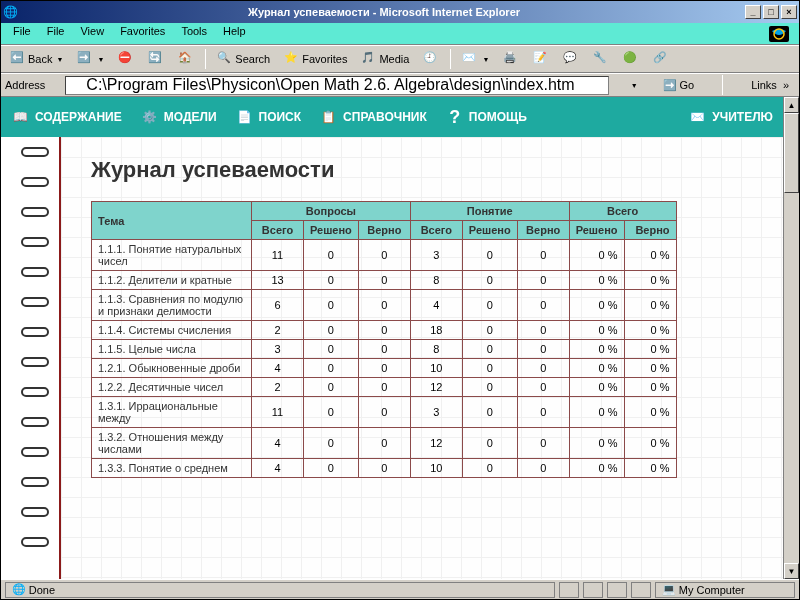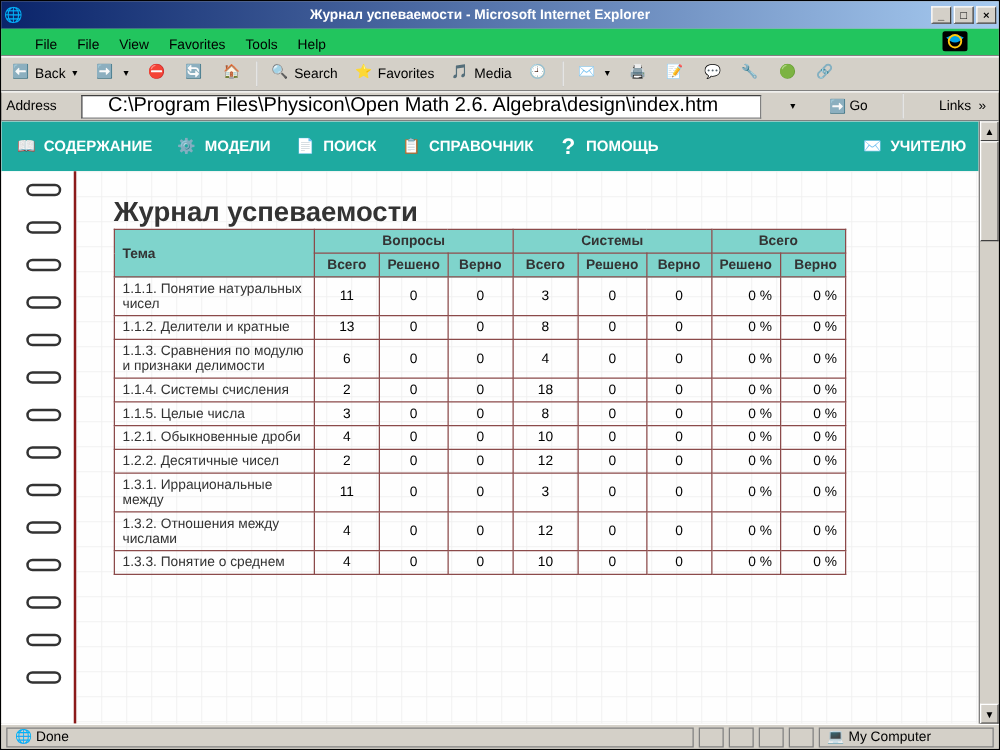--- a/index.html
+++ b/index.html
@@ -3,21 +3,21 @@
 <meta charset="utf-8">
 <style>
   * { box-sizing: border-box; margin: 0; padding: 0; }
   body { font-family: Tahoma, Arial, sans-serif; font-size: 11px; background: #d4d0c8; overflow: hidden; }
   .window { width: 800px; height: 600px; border: 1px solid #000; display: flex; flex-direction: column; background: #d4d0c8; }
   .titlebar { height: 22px; background: linear-gradient(to right, #0a246a, #a6caf0); display: flex; align-items: center; padding: 0 2px; color: #fff; font-weight: bold; }
   .titlebar .ie-icon { width: 16px; height: 16px; margin-right: 4px; display: inline-flex; align-items: center; justify-content: center; font-size: 12px; }
   .titlebar-text { flex: 1; text-align: center; }
   .titlebar-buttons { display: flex; gap: 2px; }
   .titlebar-btn { width: 16px; height: 14px; background: #d4d0c8; border: 1px solid #fff; border-right-color: #404040; border-bottom-color: #404040; font-size: 9px; display: flex; align-items: center; justify-content: center; font-family: Arial; color: #000; cursor: pointer; }
-  .menubar { height: 22px; background: #22c55e; display: flex; align-items: flex-end; padding: 0 19px; border-bottom: 1px solid #808080; }
+  .menubar { height: 22px; background: #5eead4; display: flex; align-items: flex-start; padding: 0 4px; border-bottom: 1px solid #808080; }
   .menu-item { padding: 2px 8px; cursor: pointer; }
   .menubar .logo { margin-left: auto; width: 32px; height: 22px; display: flex; align-items: center; justify-content: center; }
   .toolbar { height: 28px; background: #d4d0c8; display: flex; align-items: center; padding: 0 4px; border-top: 1px solid #fff; border-bottom: 1px solid #808080; gap: 4px; }
   .tbtn { padding: 2px 4px; display: flex; align-items: center; gap: 2px; cursor: pointer; border: 1px solid transparent; }
   .tbtn .icon { width: 16px; height: 16px; display: inline-block; }
   .sep { width: 1px; height: 20px; background: #808080; border-right: 1px solid #fff; margin: 0 2px; }
   .addressbar { height: 24px; display: flex; align-items: center; padding: 0 4px; gap: 20px; border-top: 1px solid #fff; border-bottom: 1px solid #808080; }
   .addressbar input { flex: 1; height: 19px; border: 1px solid #808080; border-top-color: #404040; border-left-color: #404040; padding: 0 4px 0 20px; font-size: 16px; background: #fff; }
   .go-btn, .links-btn { padding: 2px 6px; display: flex; align-items: center; gap: 2px; cursor: pointer; }
   .content-area { flex: 1; display: flex; overflow: hidden; position: relative; }
@@ -26,21 +26,21 @@
   .scroll-arrow { height: 16px; background: #d4d0c8; border: 1px solid #fff; border-right-color: #404040; border-bottom-color: #404040; display: flex; align-items: center; justify-content: center; font-size: 8px; cursor: pointer; }
   .scroll-thumb { position: absolute; top: 16px; left: 0; right: 0; height: 80px; background: #d4d0c8; border: 1px solid #fff; border-right-color: #404040; border-bottom-color: #404040; }
   .navbar-app { height: 40px; background: #1eaaa0; display: flex; align-items: center; padding: 0 10px; gap: 18px; color: #fff; font-weight: bold; font-size: 12px; }
   .nav-app-item { display: flex; align-items: center; gap: 4px; cursor: pointer; }
   .nav-app-item .nicon { width: 20px; height: 20px; display: inline-flex; align-items: center; justify-content: center; }
   .nav-spacer { flex: 1; }
   .page-body { display: flex; height: calc(100% - 40px); }
   .spiral-col { width: 60px; background: #fff; border-right: 2px solid #8b1a1a; position: relative; }
   .spiral-hole { position: absolute; left: 20px; width: 28px; height: 10px; border: 2px solid #333; border-radius: 6px; background: #fff; }
   .main-col { flex: 1; padding: 20px 0 0 30px; background: #fefefe; background-image: linear-gradient(#f0f0f0 1px, transparent 1px), linear-gradient(90deg, #f0f0f0 1px, transparent 1px); background-size: 20px 20px; overflow: hidden; }
-  .page-title { font-size: 22px; font-weight: bold; color: #333; }
+  .page-title { font-size: 22px; font-weight: bold; color: #333; margin-bottom: 18px; }
   table.grade { border-collapse: collapse; font-size: 11px; }
   table.grade th, table.grade td { border: 1px solid #8b4a4a; padding: 3px 6px; }
   table.grade th { background: #7fd4cc; font-weight: bold; color: #333; }
   table.grade .topic { text-align: left; width: 160px; color: #333; }
   table.grade .num { text-align: center; width: 52px; }
   table.grade .pct { text-align: right; width: 52px; }
   .statusbar { height: 20px; background: #d4d0c8; border-top: 1px solid #fff; display: flex; align-items: center; padding: 0 4px; gap: 4px; }
   .status-pane { border: 1px solid #808080; border-top-color: #808080; border-left-color: #808080; padding: 1px 6px; height: 16px; display: flex; align-items: center; }
   .status-pane.main { flex: 1; }
   .dropdown-arrow { font-size: 7px; margin-left: 2px; }
@@ -199,21 +199,21 @@
             <div class="spiral-hole" style="top:370px"></div>
             <div class="spiral-hole" style="top:400px"></div>
         </div>
         <div class="main-col">
           <div class="page-title">Журнал успеваемости</div>
           <table class="grade">
             <thead>
               <tr>
                 <th rowspan="2" class="topic">Тема</th>
                 <th colspan="3">Вопросы</th>
-                <th colspan="3">Системы</th>
+                <th colspan="3">Понятие</th>
                 <th colspan="2">Всего</th>
               </tr>
               <tr>
                 <th class="num">Всего</th>
                 <th class="num">Решено</th>
                 <th class="num">Верно</th>
                 <th class="num">Всего</th>
                 <th class="num">Решено</th>
                 <th class="num">Верно</th>
                 <th class="pct">Решено</th>

